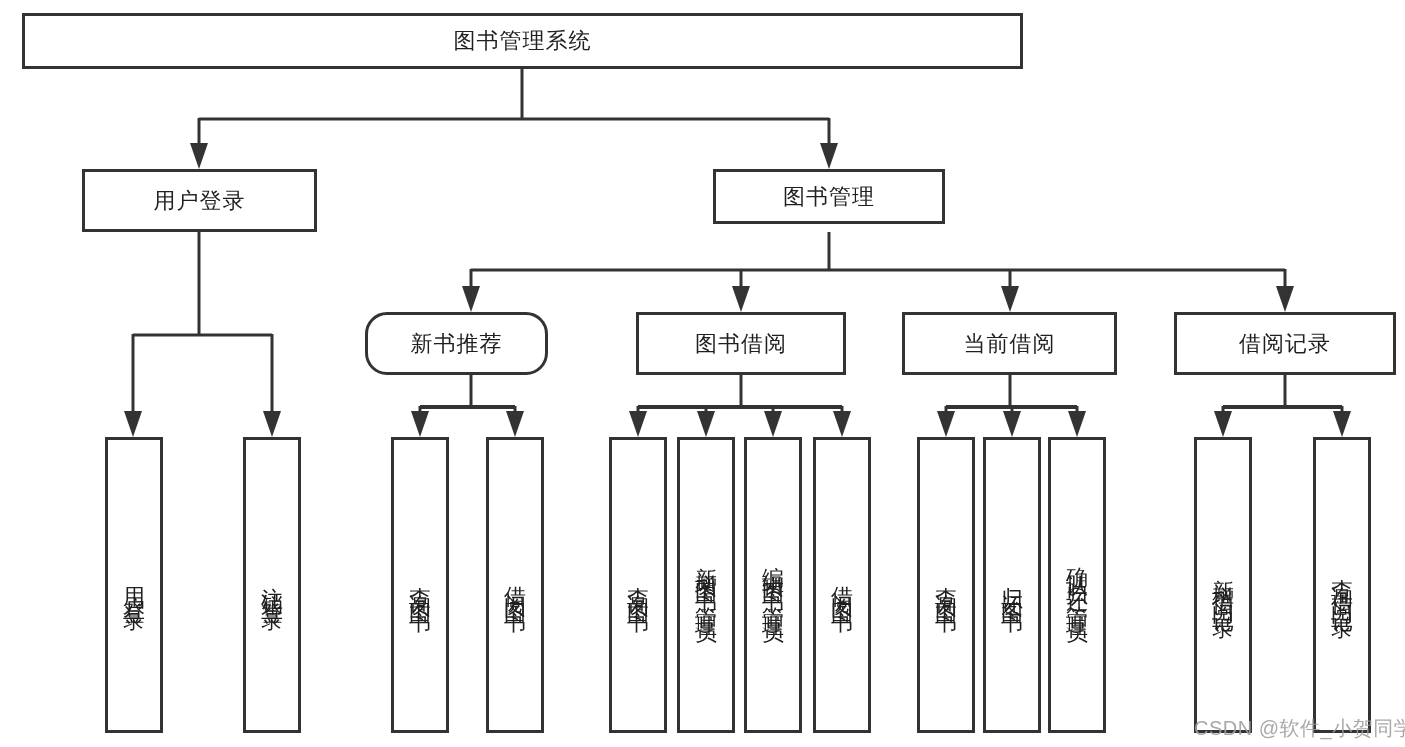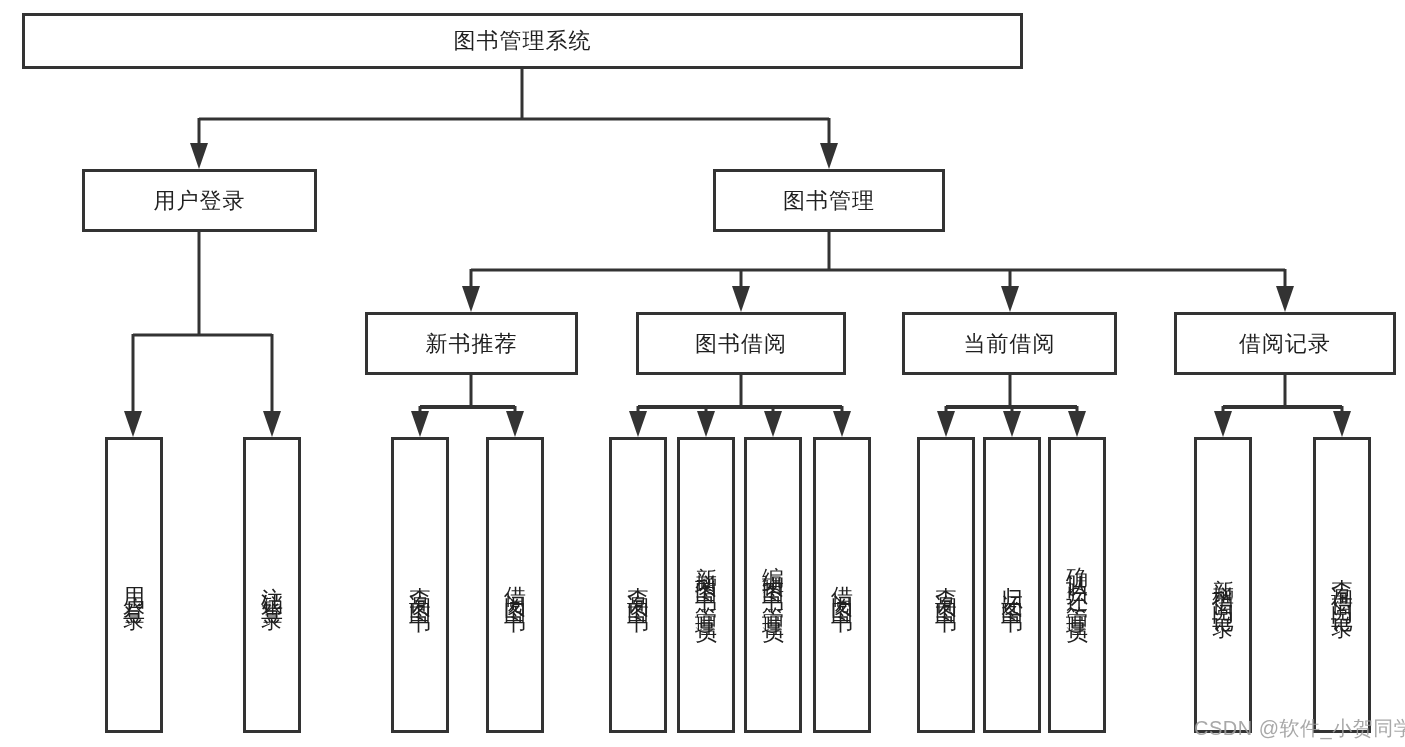--- a/index.html
+++ b/index.html
@@ -118,25 +118,25 @@
     </g>
   </svg>
 
   <div class="box" style="left:22px; top:13px; width:1001px; height:56px;">
     <span>图书管理系统</span>
   </div>
 
   <div class="box" style="left:82px; top:169px; width:235px; height:63px;">
     <span>用户登录</span>
   </div>
-  <div class="box" style="left:713px; top:169px; width:232px; height:63px;">
+  <div class="box" style="left:713px; top:169px; width:232px; height:55px;">
     <span>图书管理</span>
   </div>
 
-  <div class="box" style="left:365px; top:312px; width:213px; height:63px;">
+  <div class="box" style="left:365px; top:312px; width:183px; height:63px;border-radius:22px;">
     <span>新书推荐</span>
   </div>
   <div class="box" style="left:902px; top:312px; width:215px; height:63px;">
     <span>当前借阅</span>
   </div>
   <div class="box" style="left:636px; top:312px; width:210px; height:63px;">
     <span>图书借阅</span>
   </div>
   <div class="box" style="left:1174px; top:312px; width:222px; height:63px;">
     <span>借阅记录</span>

